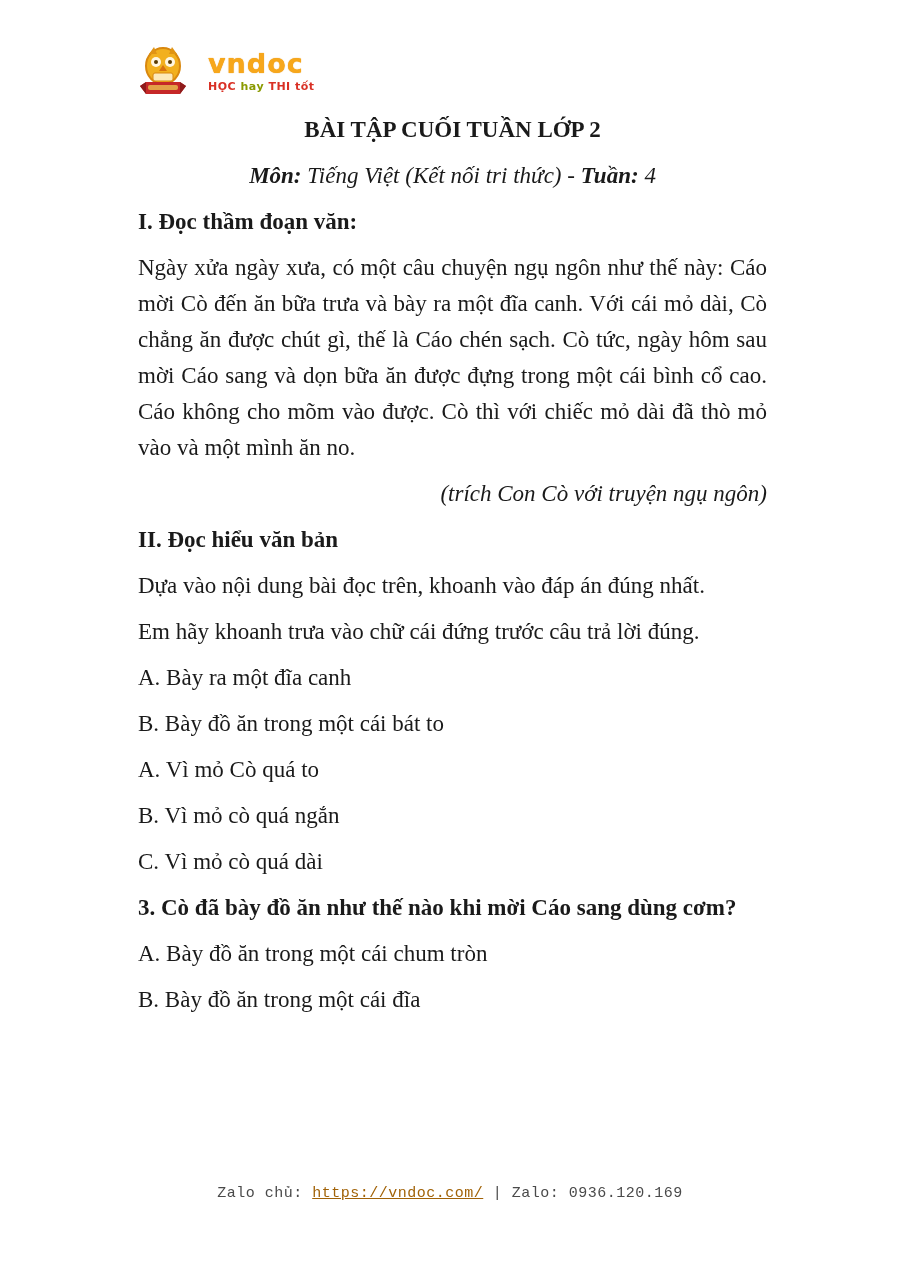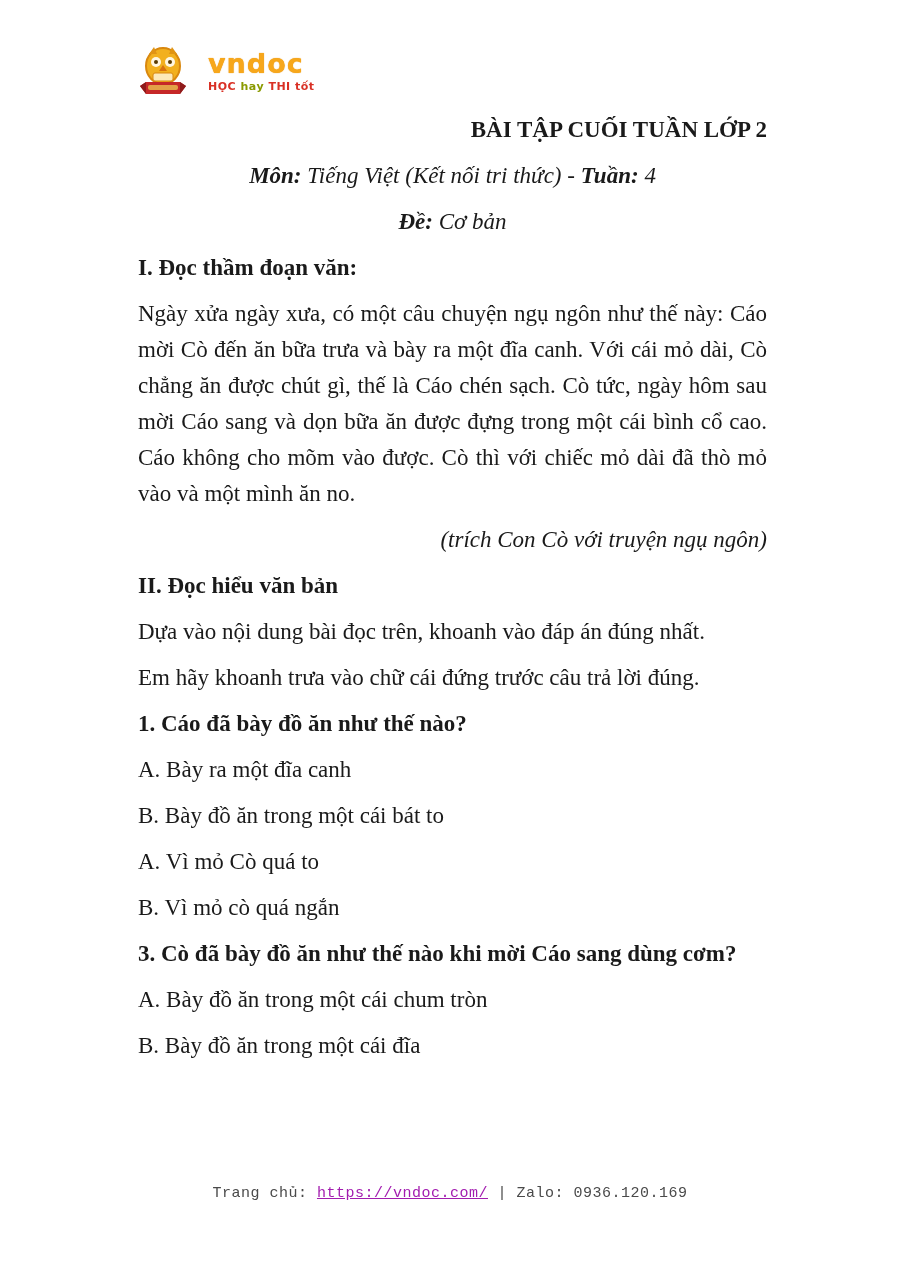--- a/index.html
+++ b/index.html
@@ -47,21 +47,21 @@
     position:absolute;
     left:138px; right:133px; top:0;
     padding-top:112px;
   }
   .content p{
     margin:0 0 10px 0;
     font-size:23px;
     line-height:36px;
   }
   .doc-title{
-    text-align:right;
+    text-align:center;
     font-weight:bold;
     font-size:23px !important;
   }
   .subtitle{text-align:center;font-style:italic;}
   .subtitle .lbl{font-weight:bold;}
   .de-line{text-align:center;font-style:italic;}
   .de-line .lbl{font-weight:bold;}
   .sec-heading{font-weight:bold;}
   .passage{text-align:justify;}
   .citation{text-align:right;font-style:italic;font-family:Liberation Serif, serif;}
@@ -71,21 +71,21 @@
   .footer{
     position:absolute;
     left:0; right:0; top:1176px;
     text-align:center;
     font-family:"Liberation Mono", monospace;
     font-size:15px;
     letter-spacing:0.5px;
     color:#4a4a4a;
     line-height:36px;
   }
-  .footer a{color:#a21caf;}
+  .footer a{color:#a16207;}
 </style>
 </head>
 <body>
 
 <div class="page">
 
   <div class="logo">
     <span class="logo-mark">
       <svg viewBox="0 0 54 56" width="54" height="56">
 
@@ -114,42 +114,41 @@
       <span class="tagline"><span class="tag-red">HỌC </span><span class="tag-green">hay </span><span class="tag-red">THI tốt</span></span>
     </span>
   </div>
 
   <div class="content">
 
     <p class="doc-title">BÀI TẬP CUỐI TUẦN LỚP 2</p>
 
     <p class="subtitle"><span class="lbl">Môn: </span><span>Tiếng Việt (Kết nối tri thức) - </span><span class="lbl">Tuần: </span><span>4</span></p>
 
-    <p class="de-line"><span class="lbl">Đề: </span><span>Cơ bản</span></p>
 
     <p class="sec-heading">I. Đọc thầm đoạn văn:</p>
 
     <p class="passage">Ngày xửa ngày xưa, có một câu chuyện ngụ ngôn như thế này: Cáo mời Cò đến ăn bữa trưa và bày ra một đĩa canh. Với cái mỏ dài, Cò chẳng ăn được chút gì, thế là Cáo chén sạch. Cò tức, ngày hôm sau mời Cáo sang và dọn bữa ăn được đựng trong một cái bình cổ cao. Cáo không cho mõm vào được. Cò thì với chiếc mỏ dài đã thò mỏ vào và một mình ăn no.</p>
 
     <p class="citation">(trích Con Cò với truyện ngụ ngôn)</p>
 
     <p class="sec-heading">II. Đọc hiểu văn bản</p>
 
     <p class="instr-italic">Dựa vào nội dung bài đọc trên, khoanh vào đáp án đúng nhất.</p>
 
     <p>Em hãy khoanh trưa vào chữ cái đứng trước câu trả lời đúng.</p>
 
-    <p class="question">1. Cáo đã bày đồ ăn như thế nào?</p>
     <p>A. Bày ra một đĩa canh</p>
     <p>B. Bày đồ ăn trong một cái bát to</p>
 
     <p>A. Vì mỏ Cò quá to</p>
     <p>B. Vì mỏ cò quá ngắn</p>
+    <p>C. Vì mỏ cò quá dài</p>
 
     <p class="question">3. Cò đã bày đồ ăn như thế nào khi mời Cáo sang dùng cơm?</p>
     <p>A. Bày đồ ăn trong một cái chum tròn</p>
     <p>B. Bày đồ ăn trong một cái đĩa</p>
 
   </div>
 
-  <div class="footer"><span>Trang chủ: </span><a href="#">https://vndoc.com/</a><span> | </span><span>Zalo: 0936.120.169</span></div>
+  <div class="footer"><span>Zalo chủ: </span><a href="#">https://vndoc.com/</a><span> | </span><span>Zalo: 0936.120.169</span></div>
 
 </div>
 
 </body></html>

